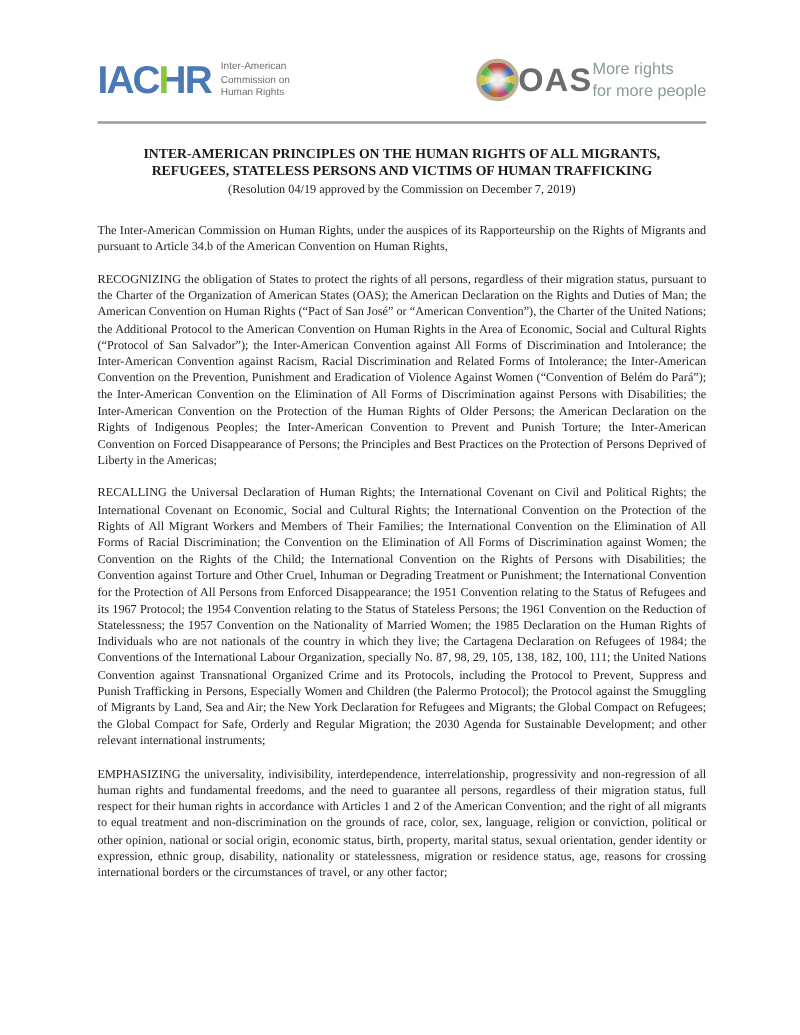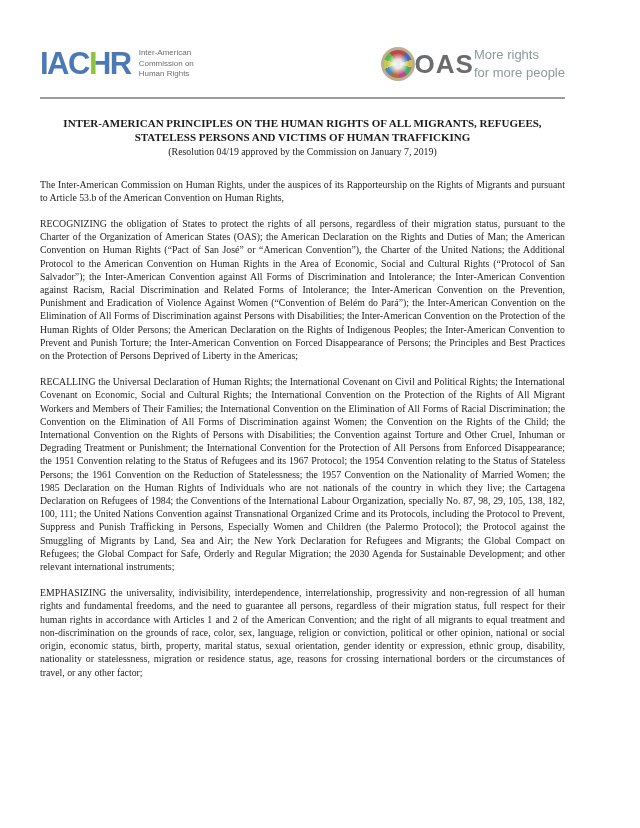--- a/index.html
+++ b/index.html
@@ -3,21 +3,21 @@
 <meta charset="utf-8">
 <style>
   html, body { margin: 0; padding: 0; background: #ffffff; }
   .page {
     position: relative;
     width: 640px;
     height: 828px;
     margin: 0 auto;
     background: #ffffff;
     box-sizing: border-box;
-    padding: 40px 75px 0 40px;
+    padding: 40px 75px 0 78px;
     font-family: "Liberation Serif", "DejaVu Serif", serif;
     color: #1d1d1d;
     overflow: hidden;
   }
 
   
   .masthead {
     display: flex;
     justify-content: space-between;
     align-items: center;
@@ -125,22 +125,22 @@
       <span class="oas-seal"></span>
       <span class="oas-letters">OAS</span>
       <span class="oas-tag">More rights
 for more people</span>
     </div>
   </header>
 
   <hr class="rule">
 
   <h1 class="doc-title">INTER-AMERICAN PRINCIPLES ON THE HUMAN RIGHTS OF ALL MIGRANTS, REFUGEES, STATELESS PERSONS AND VICTIMS OF HUMAN TRAFFICKING</h1>
-  <p class="doc-subtitle">(Resolution 04/19 approved by the Commission on January 7, 2019)</p>
+  <p class="doc-subtitle">(Resolution 04/19 approved by the Commission on December 7, 2019)</p>
 
   <main class="doc-body">
-    <p class="para">The Inter-American Commission on Human Rights, under the auspices of its Rapporteurship on the Rights of Migrants and pursuant to Article 53.b of the American Convention on Human Rights,</p>
+    <p class="para">The Inter-American Commission on Human Rights, under the auspices of its Rapporteurship on the Rights of Migrants and pursuant to Article 34.b of the American Convention on Human Rights,</p>
     <p class="para">RECOGNIZING the obligation of States to protect the rights of all persons, regardless of their migration status, pursuant to the Charter of the Organization of American States (OAS); the American Declaration on the Rights and Duties of Man; the American Convention on Human Rights (“Pact of San José” or “American Convention”), the Charter of the United Nations; the Additional Protocol to the American Convention on Human Rights in the Area of Economic, Social and Cultural Rights (“Protocol of San Salvador”); the Inter-American Convention against All Forms of Discrimination and Intolerance; the Inter-American Convention against Racism, Racial Discrimination and Related Forms of Intolerance; the Inter-American Convention on the Prevention, Punishment and Eradication of Violence Against Women (“Convention of Belém do Pará”); the Inter-American Convention on the Elimination of All Forms of Discrimination against Persons with Disabilities; the Inter-American Convention on the Protection of the Human Rights of Older Persons; the American Declaration on the Rights of Indigenous Peoples; the Inter-American Convention to Prevent and Punish Torture; the Inter-American Convention on Forced Disappearance of Persons; the Principles and Best Practices on the Protection of Persons Deprived of Liberty in the Americas;</p>
     <p class="para">RECALLING the Universal Declaration of Human Rights; the International Covenant on Civil and Political Rights; the International Covenant on Economic, Social and Cultural Rights; the International Convention on the Protection of the Rights of All Migrant Workers and Members of Their Families; the International Convention on the Elimination of All Forms of Racial Discrimination; the Convention on the Elimination of All Forms of Discrimination against Women; the Convention on the Rights of the Child; the International Convention on the Rights of Persons with Disabilities; the Convention against Torture and Other Cruel, Inhuman or Degrading Treatment or Punishment; the International Convention for the Protection of All Persons from Enforced Disappearance; the 1951 Convention relating to the Status of Refugees and its 1967 Protocol; the 1954 Convention relating to the Status of Stateless Persons; the 1961 Convention on the Reduction of Statelessness; the 1957 Convention on the Nationality of Married Women; the 1985 Declaration on the Human Rights of Individuals who are not nationals of the country in which they live; the Cartagena Declaration on Refugees of 1984; the Conventions of the International Labour Organization, specially No. 87, 98, 29, 105, 138, 182, 100, 111; the United Nations Convention against Transnational Organized Crime and its Protocols, including the Protocol to Prevent, Suppress and Punish Trafficking in Persons, Especially Women and Children (the Palermo Protocol); the Protocol against the Smuggling of Migrants by Land, Sea and Air; the New York Declaration for Refugees and Migrants; the Global Compact on Refugees; the Global Compact for Safe, Orderly and Regular Migration; the 2030 Agenda for Sustainable Development; and other relevant international instruments;</p>
     <p class="para">EMPHASIZING the universality, indivisibility, interdependence, interrelationship, progressivity and non-regression of all human rights and fundamental freedoms, and the need to guarantee all persons, regardless of their migration status, full respect for their human rights in accordance with Articles 1 and 2 of the American Convention; and the right of all migrants to equal treatment and non-discrimination on the grounds of race, color, sex, language, religion or conviction, political or other opinion, national or social origin, economic status, birth, property, marital status, sexual orientation, gender identity or expression, ethnic group, disability, nationality or statelessness, migration or residence status, age, reasons for crossing international borders or the circumstances of travel, or any other factor;</p>
   </main>
 
 </div>
 
 </body></html>

